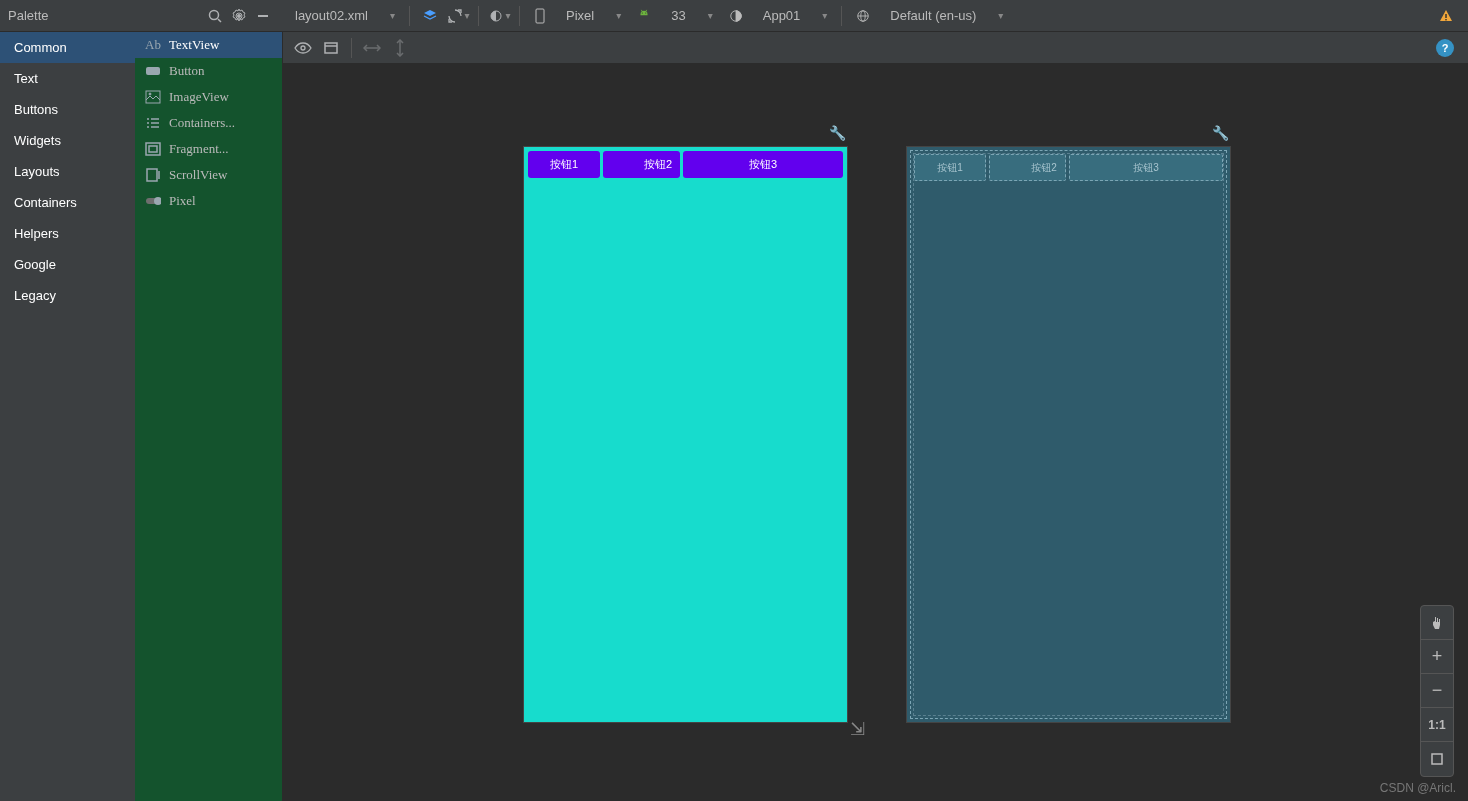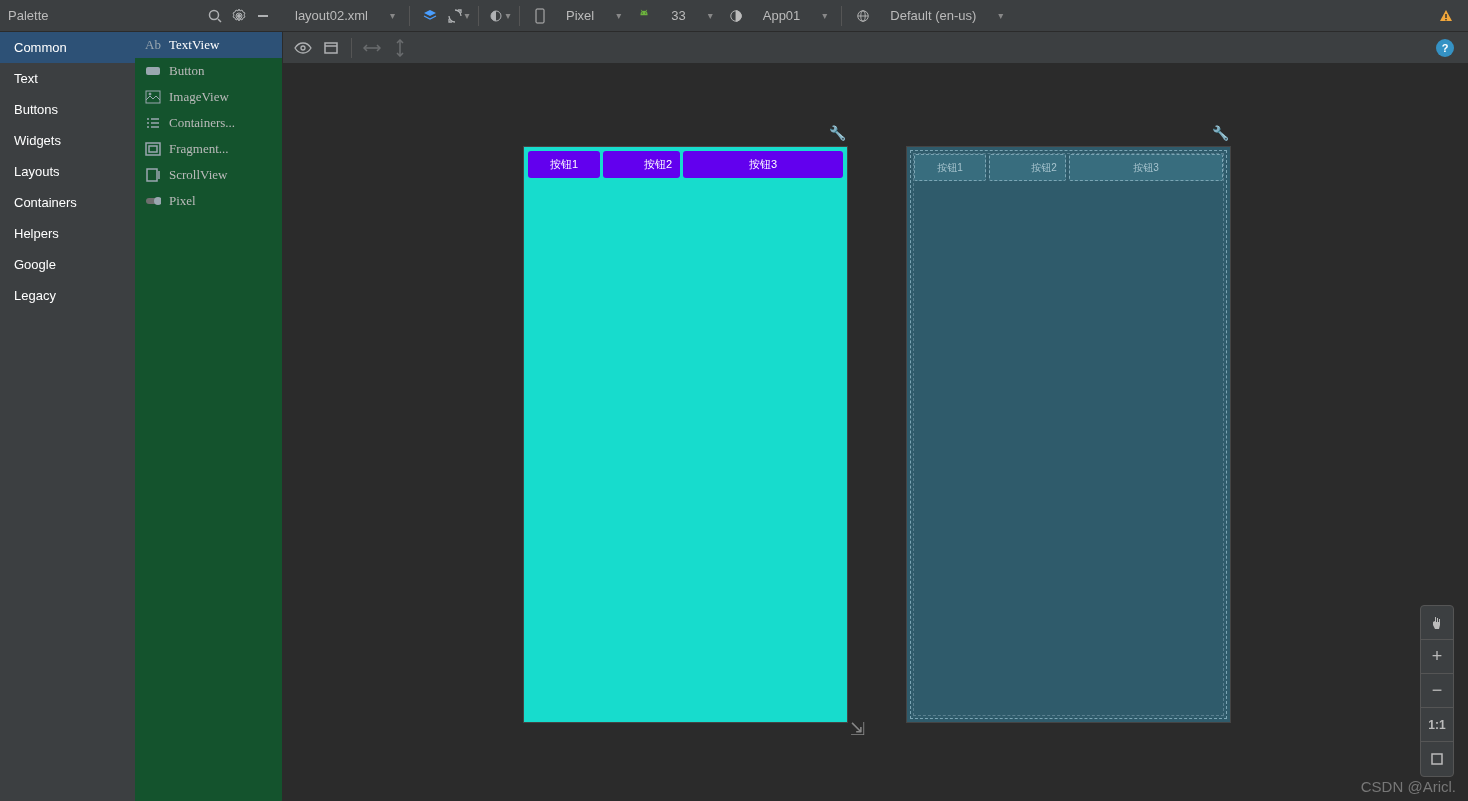--- a/index.html
+++ b/index.html
@@ -41,21 +41,21 @@
   .bp-inner2 { position:absolute; top:6px; left:6px; right:6px; bottom:6px; border:1px dashed #5a8090; }
   .btn-bp { background:#386d7e; color:#a8c5cf; font-size:10px; border-radius:2px; height:27px; display:flex; align-items:center; justify-content:center; border:1px dashed #7ca6b5; }
   
   .wrench { position:absolute; top:-22px; right:0; color:#888; font-size:14px; }
   .resize-handle { position:absolute; bottom:-18px; right:-18px; color:#888; font-size:18px; }
   
   .zoom-panel { position:absolute; right:14px; bottom:24px; width:34px; background:#3c3f41; border:1px solid #555; border-radius:4px; display:flex; flex-direction:column; }
   .zoom-panel > div { height:34px; display:flex; align-items:center; justify-content:center; color:#bbbbbb; font-size:12px; cursor:pointer; border-bottom:1px solid #555; }
   .zoom-panel > div:last-child { border-bottom:none; }
   
-  .watermark { position:absolute; right:12px; bottom:6px; color:#777; font-size:15px;margin-top:41px; }
+  .watermark { position:absolute; right:12px; bottom:6px; color:#777; font-size:12px;margin-top:41px; }
   svg { display:block; }
 </style>
 </head>
 <body>
 
 <div class="topbar">
   <div class="topbar-left">
     <span class="title">Palette</span>
     <span class="icon-btn">
       <svg width="16" height="16" viewBox="0 0 16 16" fill="none" stroke="currentColor" stroke-width="1.5">

